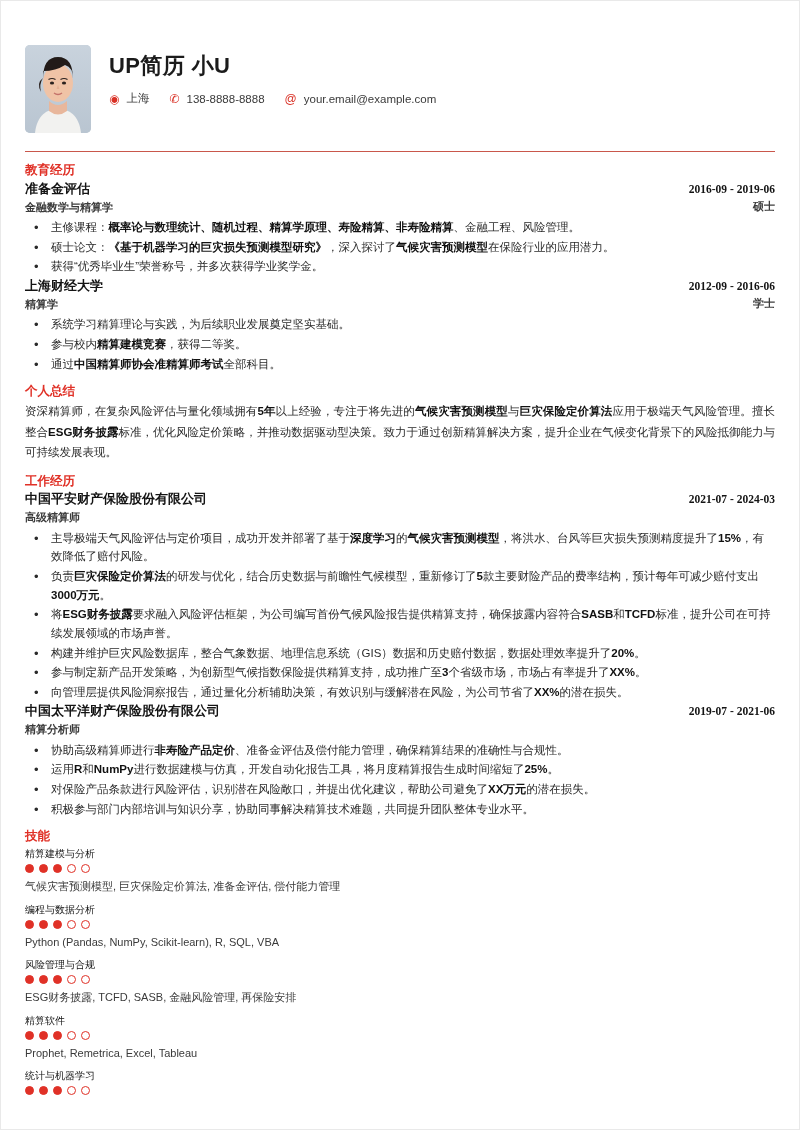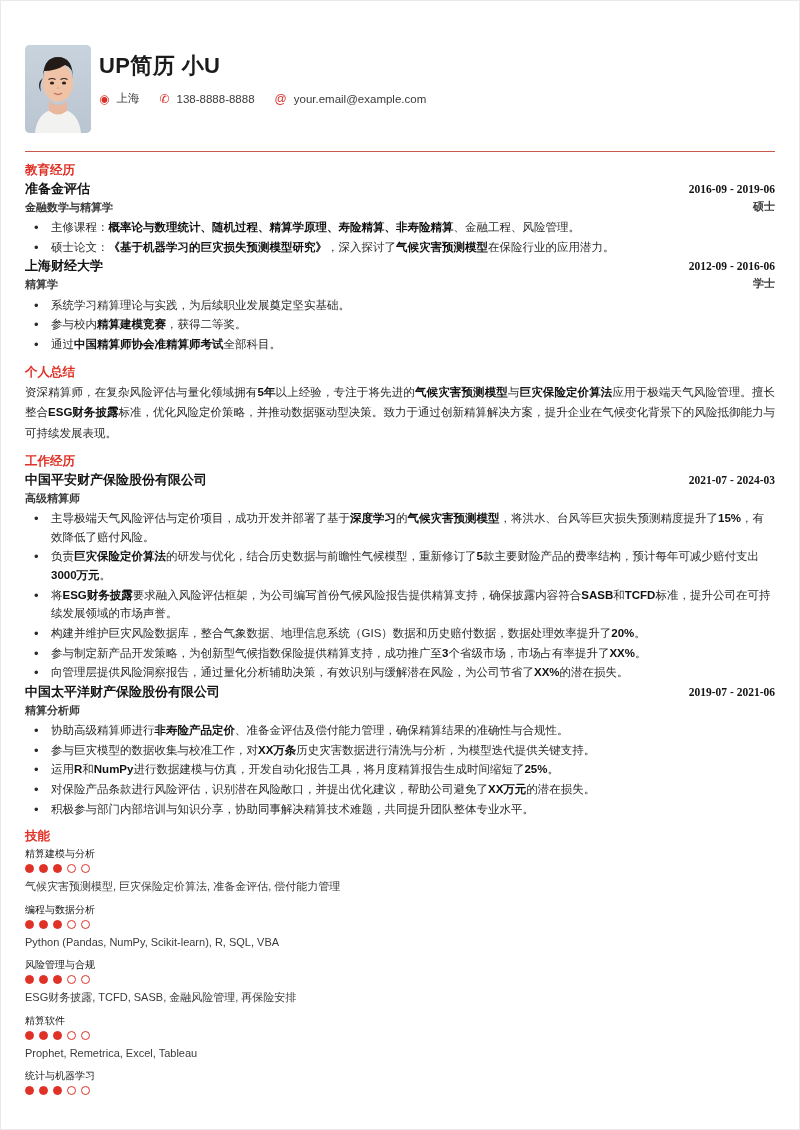--- a/index.html
+++ b/index.html
@@ -12,21 +12,21 @@
   .page {
     position: relative;
     width: 800px; height: 1130px;
     background: #fff;
     border: 1px solid #e9e9e9;
     padding: 34px 24px 0 24px;
     overflow: hidden;
   }
 
   
-  .header { display: flex; align-items: flex-start; gap: 8px; padding-top: 10px; }
+  .header { display: flex; align-items: flex-start; gap: 18px; padding-top: 10px; }
   .avatar {
     width: 66px; height: 88px;
     border-radius: 5px;
     overflow: hidden;
     flex: 0 0 auto;
     background: #c3ccd6;
     position: relative;
   }
   .avatar svg { display:block; width:100%; height:100%; }
   .head-text { padding-top: 8px; }
@@ -147,20 +147,21 @@
         <span class="org">准备金评估</span>
         <span class="daterange">2016-09 - 2019-06</span>
       </div>
       <div class="sub-head">
         <span class="role">金融数学与精算学</span>
         <span class="degree">硕士</span>
       </div>
       <ul class="bullets">
         <li>主修课程：<b>概率论与数理统计、随机过程、精算学原理、寿险精算、非寿险精算</b>、金融工程、风险管理。</li>
             <li>硕士论文：<b>《基于机器学习的巨灾损失预测模型研究》</b>，深入探讨了<b>气候灾害预测模型</b>在保险行业的应用潜力。</li>
+            <li>获得“优秀毕业生”荣誉称号，并多次获得学业奖学金。</li>
       </ul>
     </div>
     <div class="entry">
       <div class="entry-head">
         <span class="org">上海财经大学</span>
         <span class="daterange">2012-09 - 2016-06</span>
       </div>
       <div class="sub-head">
         <span class="role">精算学</span>
         <span class="degree">学士</span>
@@ -204,21 +205,20 @@
       <div class="entry-head">
         <span class="org">中国太平洋财产保险股份有限公司</span>
         <span class="daterange">2019-07 - 2021-06</span>
       </div>
       <div class="sub-head">
         <span class="role">精算分析师</span>
         <span class="degree"></span>
       </div>
       <ul class="bullets">
         <li>协助高级精算师进行<b>非寿险产品定价</b>、准备金评估及偿付能力管理，确保精算结果的准确性与合规性。</li>
-            <li>参与巨灾模型的数据收集与校准工作，对<b>XX万条</b>历史灾害数据进行清洗与分析，为模型迭代提供关键支持。</li>
             <li>运用<b>R</b>和<b>NumPy</b>进行数据建模与仿真，开发自动化报告工具，将月度精算报告生成时间缩短了<b>25%</b>。</li>
             <li>对保险产品条款进行风险评估，识别潜在风险敞口，并提出优化建议，帮助公司避免了<b>XX万元</b>的潜在损失。</li>
             <li>积极参与部门内部培训与知识分享，协助同事解决精算技术难题，共同提升团队整体专业水平。</li>
       </ul>
     </div>
       </div>
   </div>
 
   <div class="section">
     <div class="section-title">技能</div>

